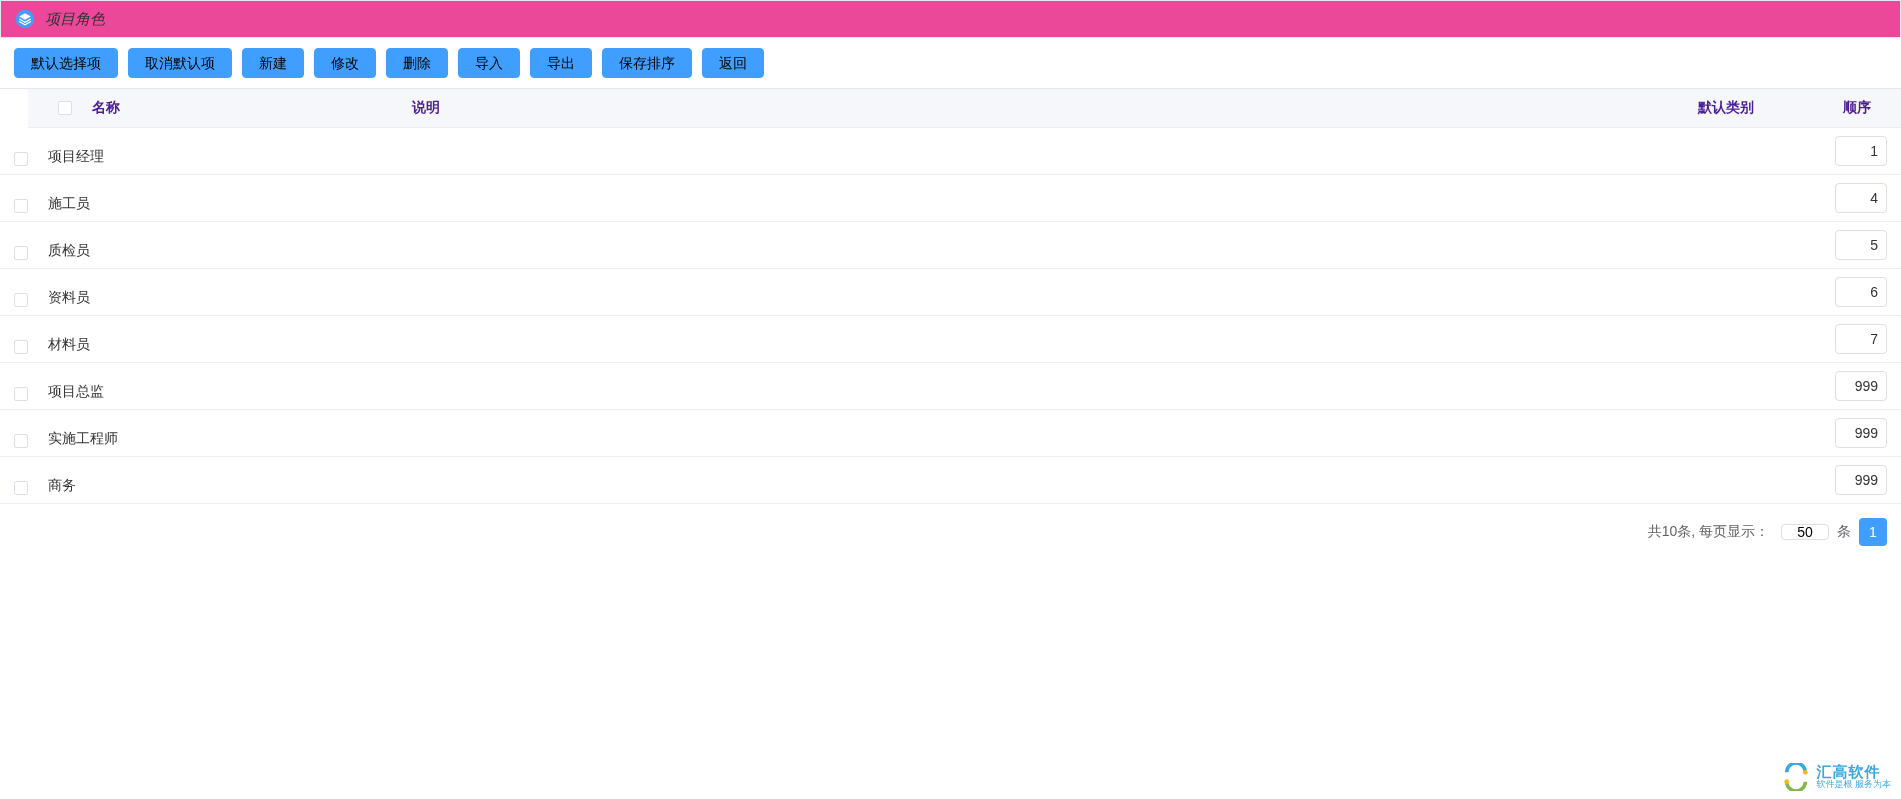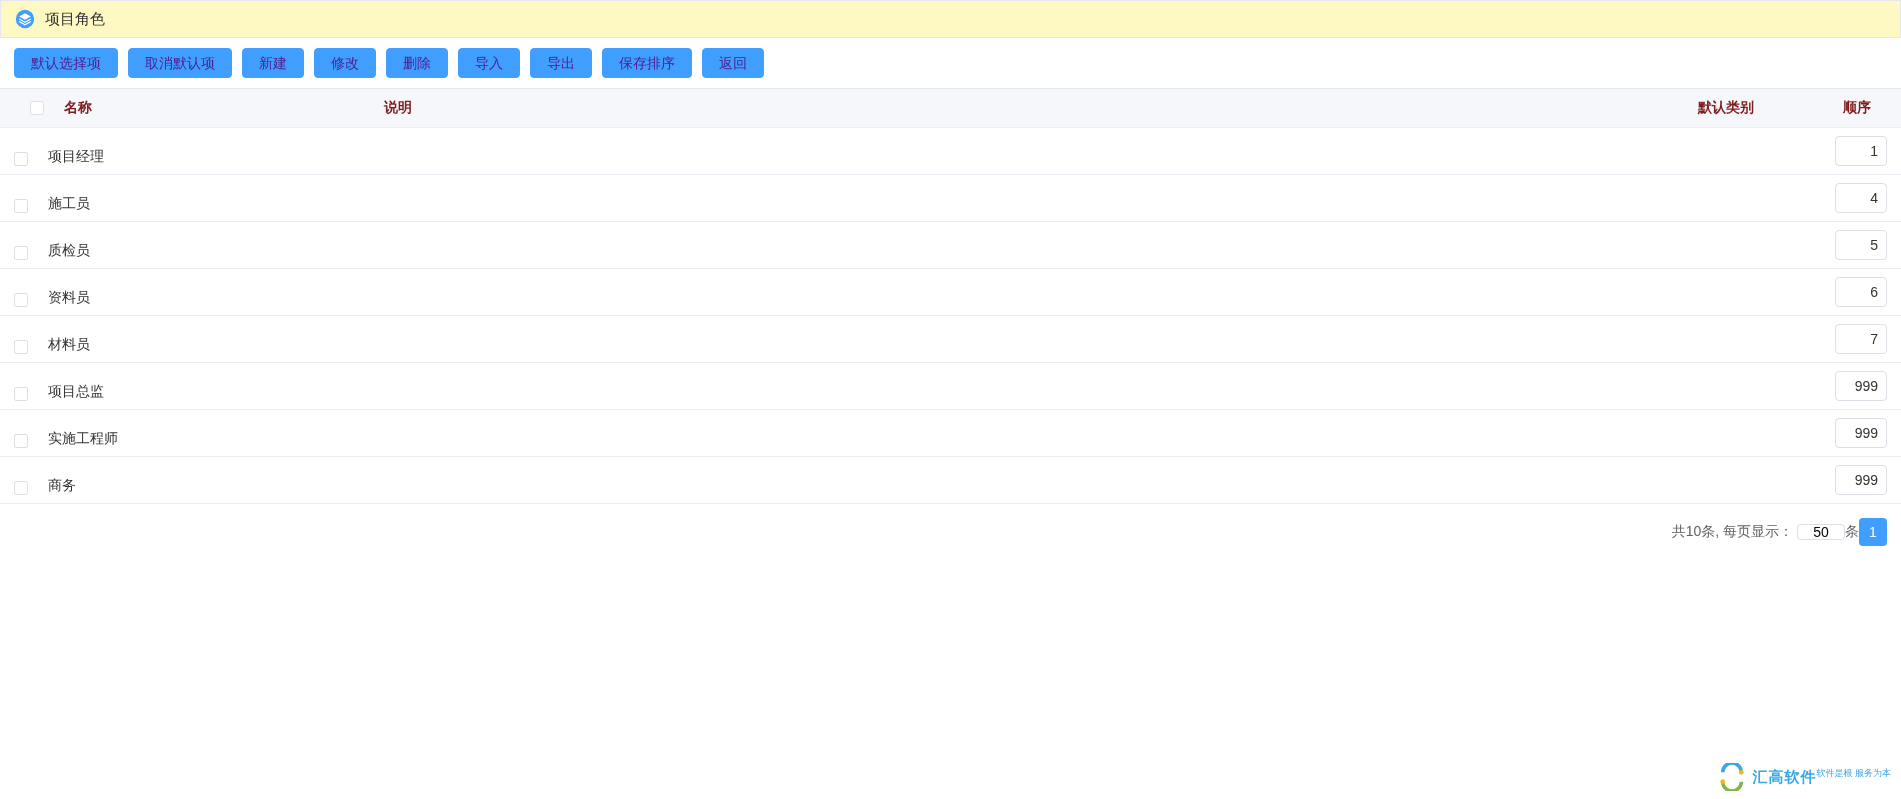--- a/index.html
+++ b/index.html
@@ -14,60 +14,62 @@
       font-size: 14px;
     }
     .container {
       width: 100%;
     }
     .header {
       display: flex;
       align-items: center;
       padding: 8px 14px;
       border: 1px solid #e4e7ed;
-      background: #fef9c3;
+      background: #ec4899;
+      font-style: italic;
     }
     .header-icon {
       width: 20px;
       height: 20px;
       fill: #409eff;
       margin-right: 10px;
     }
     .header-title {
       font-size: 15px;
       color: #333;
     }
     .toolbar {
       padding: 10px 14px;
       border-bottom: 1px solid #e4e7ed;
       display: flex;
       gap: 10px;
     }
     .btn {
       background: #409eff;
-      color: #4c1d95;
+      color: #000000;
       border: 1px solid #409eff;
       border-radius: 4px;
       padding: 7px 16px;
       font-size: 14px;
       cursor: pointer;
       line-height: 1;
     }
     .table {
       width: 100%;
       border-collapse: collapse;
     }
     .table-header {
       display: flex;
       align-items: center;
       background: #f5f7fa;
       border-bottom: 1px solid #ebeef5;
       padding: 10px 30px;
       font-weight: 600;
-      color: #7f1d1d;
+      color: #4c1d95;
+      margin-left: 28px;
     }
     .table-row {
       display: flex;
       align-items: flex-end;
       border-bottom: 1px solid #ebeef5;
       padding: 8px 14px;
       min-height: 45px;
     }
     .col-checkbox {
       width: 30px;
@@ -109,20 +111,21 @@
       text-align: right;
       padding: 0 8px;
       font-size: 14px;
       color: #333;
     }
     .pagination {
       display: flex;
       justify-content: flex-end;
       align-items: center;
       padding: 14px;
+      gap: 8px;
       color: #606266;
       font-size: 14px;
     }
     .page-info {
       margin-right: 4px;
     }
     .page-size-input {
       width: 48px;
       height: 16px;
       border: 1px solid #dcdfe6;
@@ -152,21 +155,21 @@
       gap: 6px;
       opacity: 0.95;
       pointer-events: none;
     }
     .wm-logo {
       width: 28px;
       height: 28px;
     }
     .wm-text {
       display: flex;
-      flex-direction: row;
+      flex-direction: column;
       line-height: 1.1;
     }
     .wm-main {
       font-size: 15px;
       font-weight: bold;
       color: #2fa3df;
       letter-spacing: 1px;
     }
     .wm-sub {
       font-size: 9px;

